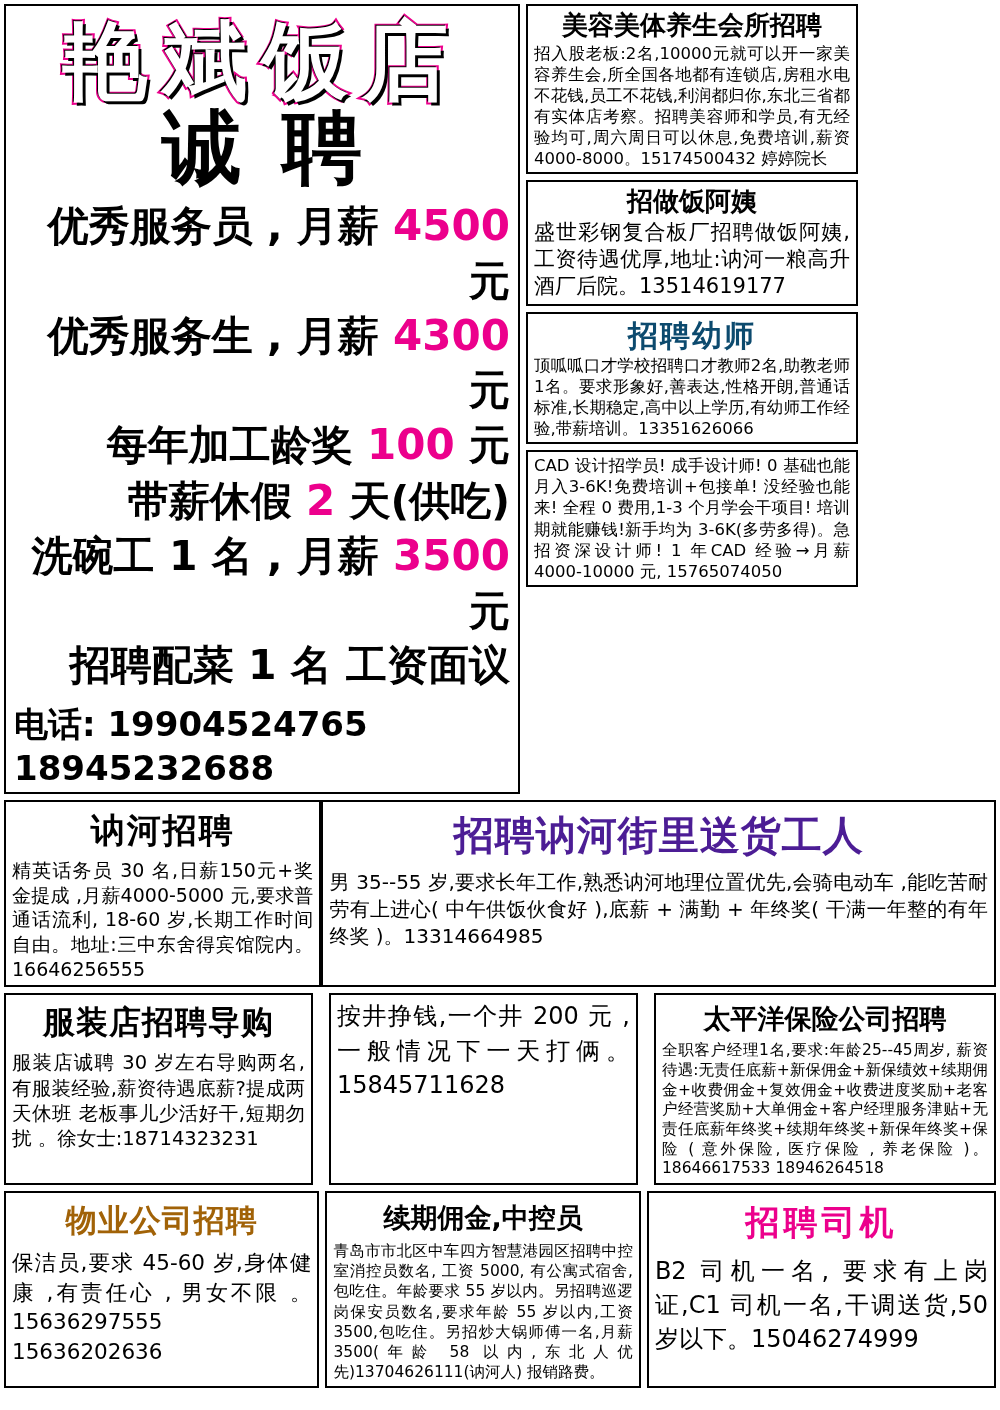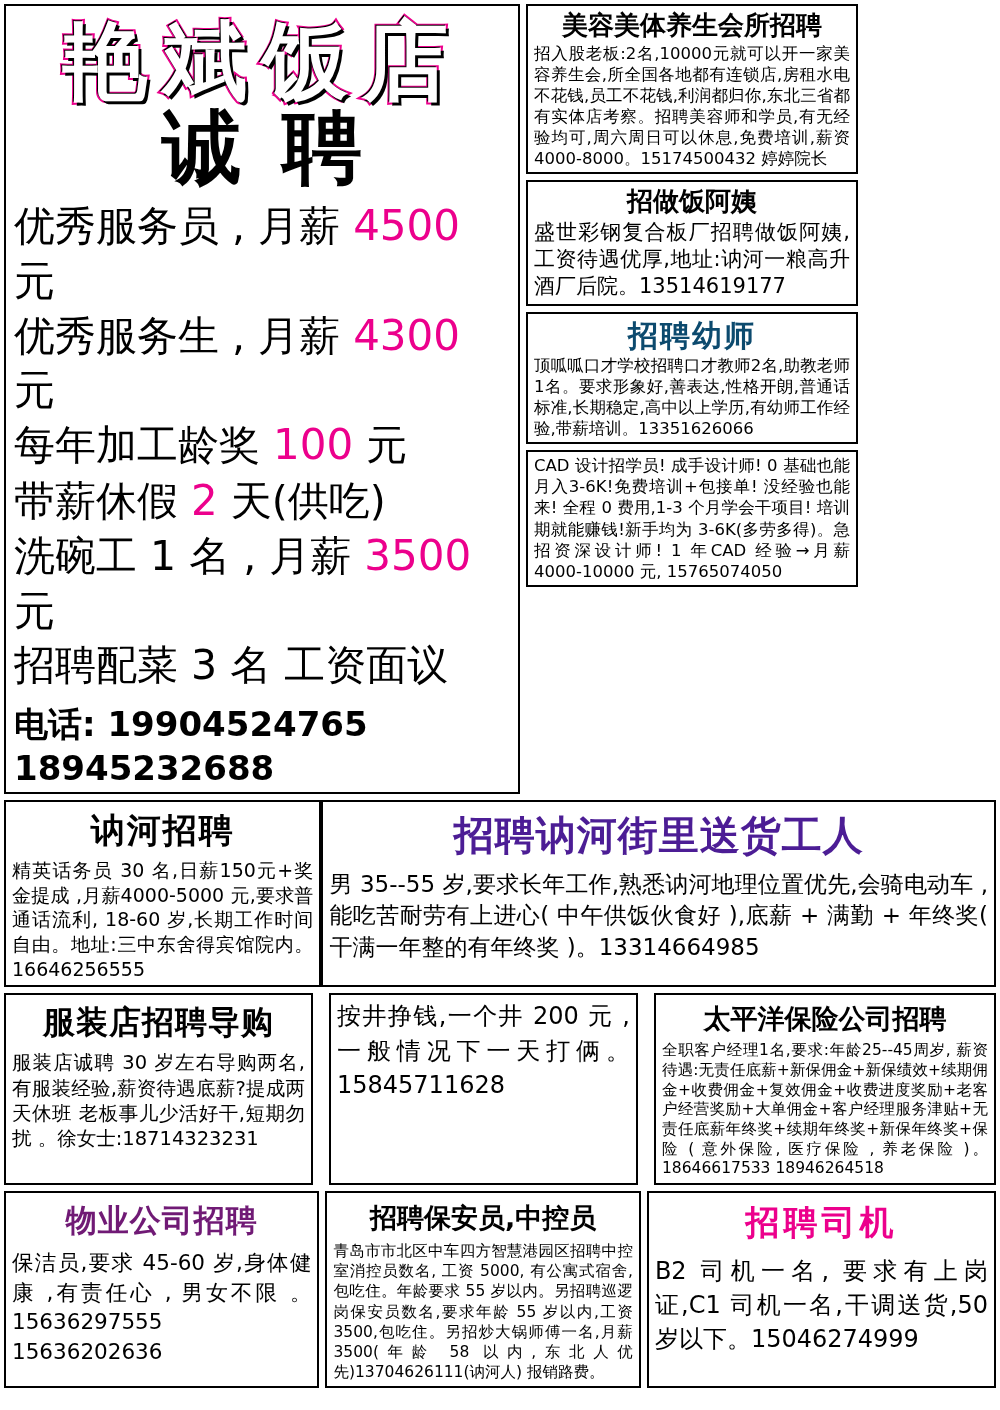--- a/index.html
+++ b/index.html
@@ -39,58 +39,58 @@
   }
   .title2{
     text-align:center;
     font-size:80px;
     font-weight:bold;
     letter-spacing:40px;
     line-height:1.0;
     margin:2px 0 10px 0;
     text-indent:40px;
   }
-  .lines{font-size:41px;font-weight:normal;line-height:1.32;text-align:left;}
+  .lines{font-size:41px;font-weight:bold;line-height:1.32;text-align:right;}
   .lines .num{font-size:42px;}
   .phone{font-size:34px;font-weight:bold;text-align:left;margin-top:10px;letter-spacing:0px;}
 
   
   .r-ad{border:2px solid #000;box-sizing:border-box;padding:3px 6px;}
   .r-ad h3{margin:2px 0 3px 0;font-size:26px;font-weight:bold;text-align:center;line-height:1.1;}
   .r-ad p{margin:0;font-size:16.5px;line-height:1.28;text-align:justify;}
   .r-ad.big p{font-size:21px;line-height:1.3;}
   .r-ad h3.pinkh{color:#0c4a6e;font-size:30px;letter-spacing:2px;}
 
   
   .r2{display:flex;gap:0;margin-top:6px;}
   .b-nehe{width:318px;}
   .b-send{width:676px;}
   .b-nehe h3{margin:2px 0 4px;font-size:34px;text-align:center;font-weight:bold;letter-spacing:2px;}
   .b-nehe p{margin:0;font-size:19px;line-height:1.3;text-align:justify;}
   .b-send h3{margin:2px 0 6px;font-size:40px;text-align:center;font-weight:bold;color:#4c1d95;letter-spacing:1px;}
-  .b-send p{margin:0;font-size:23px;line-height:1.36;text-align:justify;}
+  .b-send p{margin:0;font-size:20px;line-height:1.36;text-align:justify;}
 
   
   .r3{display:flex;gap:16px;margin-top:6px;}
   .b-cloth{width:318px;}
   .b-well{width:318px;}
   .b-ins{width:352px;}
   .b-cloth h3{margin:2px 0 5px;font-size:32px;text-align:center;font-weight:bold;letter-spacing:1px;}
   .b-cloth p{margin:0;font-size:19.5px;line-height:1.3;text-align:justify;}
   .b-well h3{margin:4px 0 10px;font-size:34px;text-align:center;font-weight:bold;letter-spacing:2px;}
   .b-well p{margin:0;font-size:24px;line-height:1.42;text-align:justify;}
   .b-ins h3{margin:2px 0 4px;font-size:27px;text-align:center;font-weight:bold;letter-spacing:0px;}
   .b-ins p{margin:0;font-size:15.5px;line-height:1.27;text-align:justify;}
 
   
   .r4{display:flex;gap:6px;margin-top:6px;}
   .b-prop{width:318px;}
   .b-sec{width:318px;}
   .b-drv{width:352px;}
-  .b-prop h3{margin:3px 0 6px;font-size:31px;text-align:center;font-weight:bold;color:#701a75;letter-spacing:1px;}
+  .b-prop h3{margin:3px 0 6px;font-size:31px;text-align:center;font-weight:bold;color:#a16207;letter-spacing:1px;}
   .b-prop p{margin:0;font-size:21.5px;line-height:1.38;text-align:justify;}
   .b-sec h3{margin:3px 0 5px;font-size:27px;text-align:center;font-weight:bold;letter-spacing:0px;}
   .b-sec p{margin:0;font-size:15.5px;line-height:1.3;text-align:justify;}
   .b-drv h3{margin:3px 0 8px;font-size:34px;text-align:center;font-weight:bold;color:#ec008c;letter-spacing:4px;}
   .b-drv p{margin:0;font-size:24px;line-height:1.42;text-align:justify;}
 </style>
 </head>
 <body>
 
 <div class="page">
@@ -100,21 +100,21 @@
     <div class="main-ad">
       <div class="title1"><span>艳斌饭店</span></div>
       <div class="title2">诚聘</div>
 
       <div class="lines">
         <div><span>优秀服务员 , 月薪 </span><span class="pink num">4500</span><span> 元</span></div>
         <div><span>优秀服务生 , 月薪 </span><span class="pink num">4300</span><span> 元</span></div>
         <div><span>每年加工龄奖 </span><span class="pink num">100</span><span> 元</span></div>
         <div><span>带薪休假 </span><span class="pink num">2</span><span> 天(供吃)</span></div>
         <div><span>洗碗工 1 名 , 月薪 </span><span class="pink num">3500</span><span> 元</span></div>
-        <div><span>招聘配菜 3 名  工资面议</span></div>
+        <div><span>招聘配菜 1 名  工资面议</span></div>
       </div>
 
       <div class="phone">
         <span>电话:</span> <span>19904524765 18945232688</span>
       </div>
     </div>
 
     <div class="right-col">
 
       <div class="r-ad">
@@ -163,21 +163,21 @@
       <p>全职客户经理1名,要求:年龄25--45周岁, 薪资待遇:无责任底薪+新保佣金+新保绩效+续期佣金+收费佣金+复效佣金+收费进度奖励+老客户经营奖励+大单佣金+客户经理服务津贴+无责任底薪年终奖+续期年终奖+新保年终奖+保险 ( 意外保险, 医疗保险 , 养老保险 )。18646617533  18946264518</p>
     </div>
   </div>
 
   <div class="r4">
     <div class="box b-prop">
       <h3>物业公司招聘</h3>
       <p>保洁员,要求 45-60 岁,身体健康 ,有责任心 , 男女不限 。15636297555 15636202636</p>
     </div>
     <div class="box b-sec">
-      <h3>招聘保安员,中控员</h3>
+      <h3>续期佣金,中控员</h3>
       <p>青岛市市北区中车四方智慧港园区招聘中控室消控员数名, 工资 5000, 有公寓式宿舍, 包吃住。年龄要求 55 岁以内。另招聘巡逻岗保安员数名,要求年龄 55 岁以内,工资 3500,包吃住。另招炒大锅师傅一名,月薪 3500(年龄 58 以内,东北人优先)13704626111(讷河人) 报销路费。</p>
     </div>
     <div class="box b-drv">
       <h3>招聘司机</h3>
       <p>B2 司机一名, 要求有上岗证,C1 司机一名,干调送货,50 岁以下。15046274999</p>
     </div>
   </div>
 
 </div>
 

